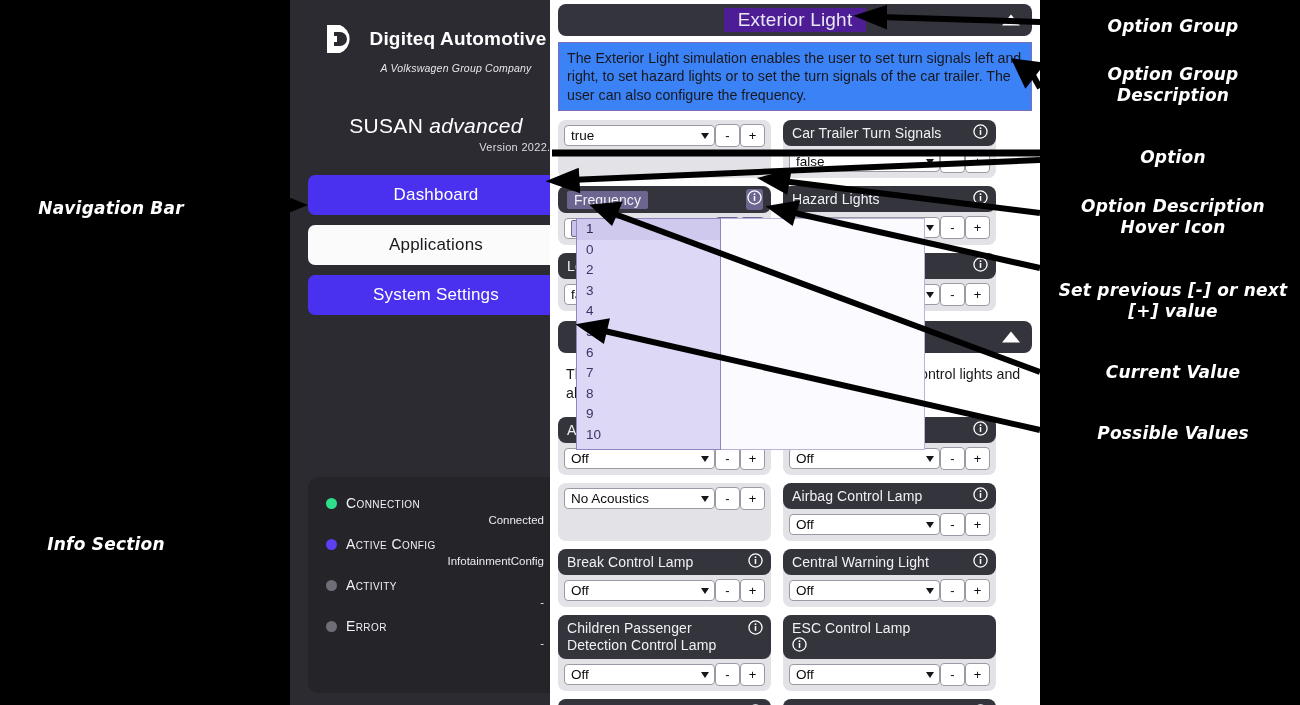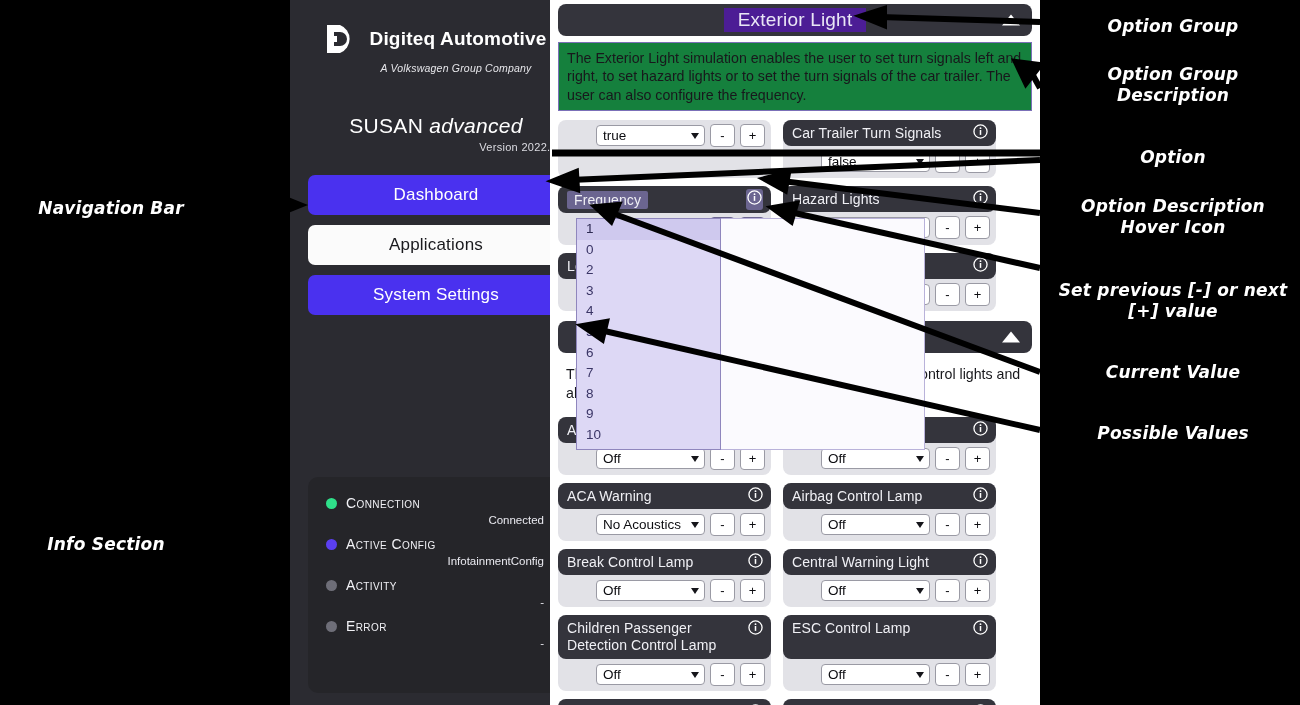--- a/index.html
+++ b/index.html
@@ -76,39 +76,39 @@
   .grouphdr .gtitle{
     color:#e9e6f5;font-size:19px;padding:1px 14px;letter-spacing:.2px;
   }
   .grouphdr.hl .gtitle{background:#4c1d95;}
   .grouphdr .caret{
     position:absolute;right:12px;top:50%;transform:translateY(-50%);
     width:0;height:0;border-left:9px solid transparent;border-right:9px solid transparent;
     border-bottom:11px solid #ffffff;
   }
   .groupdesc{
-    margin:6px 8px 0 8px;background:#15803d;color:#18181c;
+    margin:6px 8px 0 8px;background:#3b82f6;color:#18181c;
     font-size:14.2px;line-height:1.3;padding:6px 8px;box-sizing:border-box;
   }
   .groupdesc.outline{border:1.5px solid #7b70b8;}
 
   .grid{
     display:flex;flex-wrap:wrap;gap:8px 12px;margin:9px 8px 0 8px;
   }
   .card{
     width:213px;background:#e2e2e7;border-radius:8px;overflow:visible;
     box-sizing:border-box;
   }
   .card .chdr{
     background:#34343c;border-radius:8px;min-height:26px;display:flex;
     align-items:center;justify-content:space-between;padding:3px 8px 3px 9px;
     box-sizing:border-box;
   }
   .card .cname{color:#f0f0f5;font-size:14px;line-height:1.18;letter-spacing:.1px;}
-  .card .crow{display:flex;align-items:center;gap:5px;padding:4px 6px 5px 6px;margin-left:32px;}
+  .card .crow{display:flex;align-items:center;padding:4px 6px 5px 6px;}
   .sel{
     flex:1;height:21px;background:#fff;border:1px solid #9a9aa4;border-radius:4px;
     display:flex;align-items:center;justify-content:space-between;
     padding:0 5px 0 6px;box-sizing:border-box;font-size:13.5px;color:#0c0c10;
     cursor:pointer;
   }
   .chev{width:0;height:0;border-left:4.5px solid transparent;border-right:4.5px solid transparent;border-top:6px solid #15151a;}
   .btn{
     width:23px;height:21px;background:#fff;border:1px solid #9a9aa4;border-radius:4px;
     display:flex;align-items:center;justify-content:center;font-size:13px;color:#0c0c10;
@@ -375,28 +375,20 @@
           <span class="sel">
             <span class="selval">Off</span>
             <span class="chev"></span>
           </span>
           <span class="btn">-</span>
           <span class="btn">+</span>
         </div>
       </div>
 
       <div class="card">
-        <div class="chdr">
-          <span class="cname">ACA Warning</span>
-          <span class="iicon"><svg width="15" height="15" viewBox="0 0 16 16">
-                <circle cx="8" cy="8" r="7" fill="none" stroke="#fff" stroke-width="1.4"></circle>
-                <circle cx="8" cy="4.4" r="1" fill="#fff"></circle>
-                <rect x="7.2" y="6.4" width="1.6" height="5.2" fill="#fff"></rect>
-              </svg></span>
-        </div>
         <div class="crow">
           <span class="sel">
             <span class="selval">No Acoustics</span>
             <span class="chev"></span>
           </span>
           <span class="btn">-</span>
           <span class="btn">+</span>
         </div>
       </div>
 
@@ -470,21 +462,21 @@
           <span class="sel">
             <span class="selval">Off</span>
             <span class="chev"></span>
           </span>
           <span class="btn">-</span>
           <span class="btn">+</span>
         </div>
       </div>
 
       <div class="card">
-        <div class="chdr" style="min-height:44px;align-items:flex-start;padding-top:5px;">
+        <div class="chdr" style="min-height:44px;align-items:flex-start;padding-top:5px;flex-direction:column;">
           <span class="cname" style="max-width:150px;display:inline-block;">ESC Control Lamp</span>
           <span class="iicon"><svg width="15" height="15" viewBox="0 0 16 16">
                 <circle cx="8" cy="8" r="7" fill="none" stroke="#fff" stroke-width="1.4"></circle>
                 <circle cx="8" cy="4.4" r="1" fill="#fff"></circle>
                 <rect x="7.2" y="6.4" width="1.6" height="5.2" fill="#fff"></rect>
               </svg></span>
         </div>
         <div class="crow">
           <span class="sel">
             <span class="selval">Off</span>

